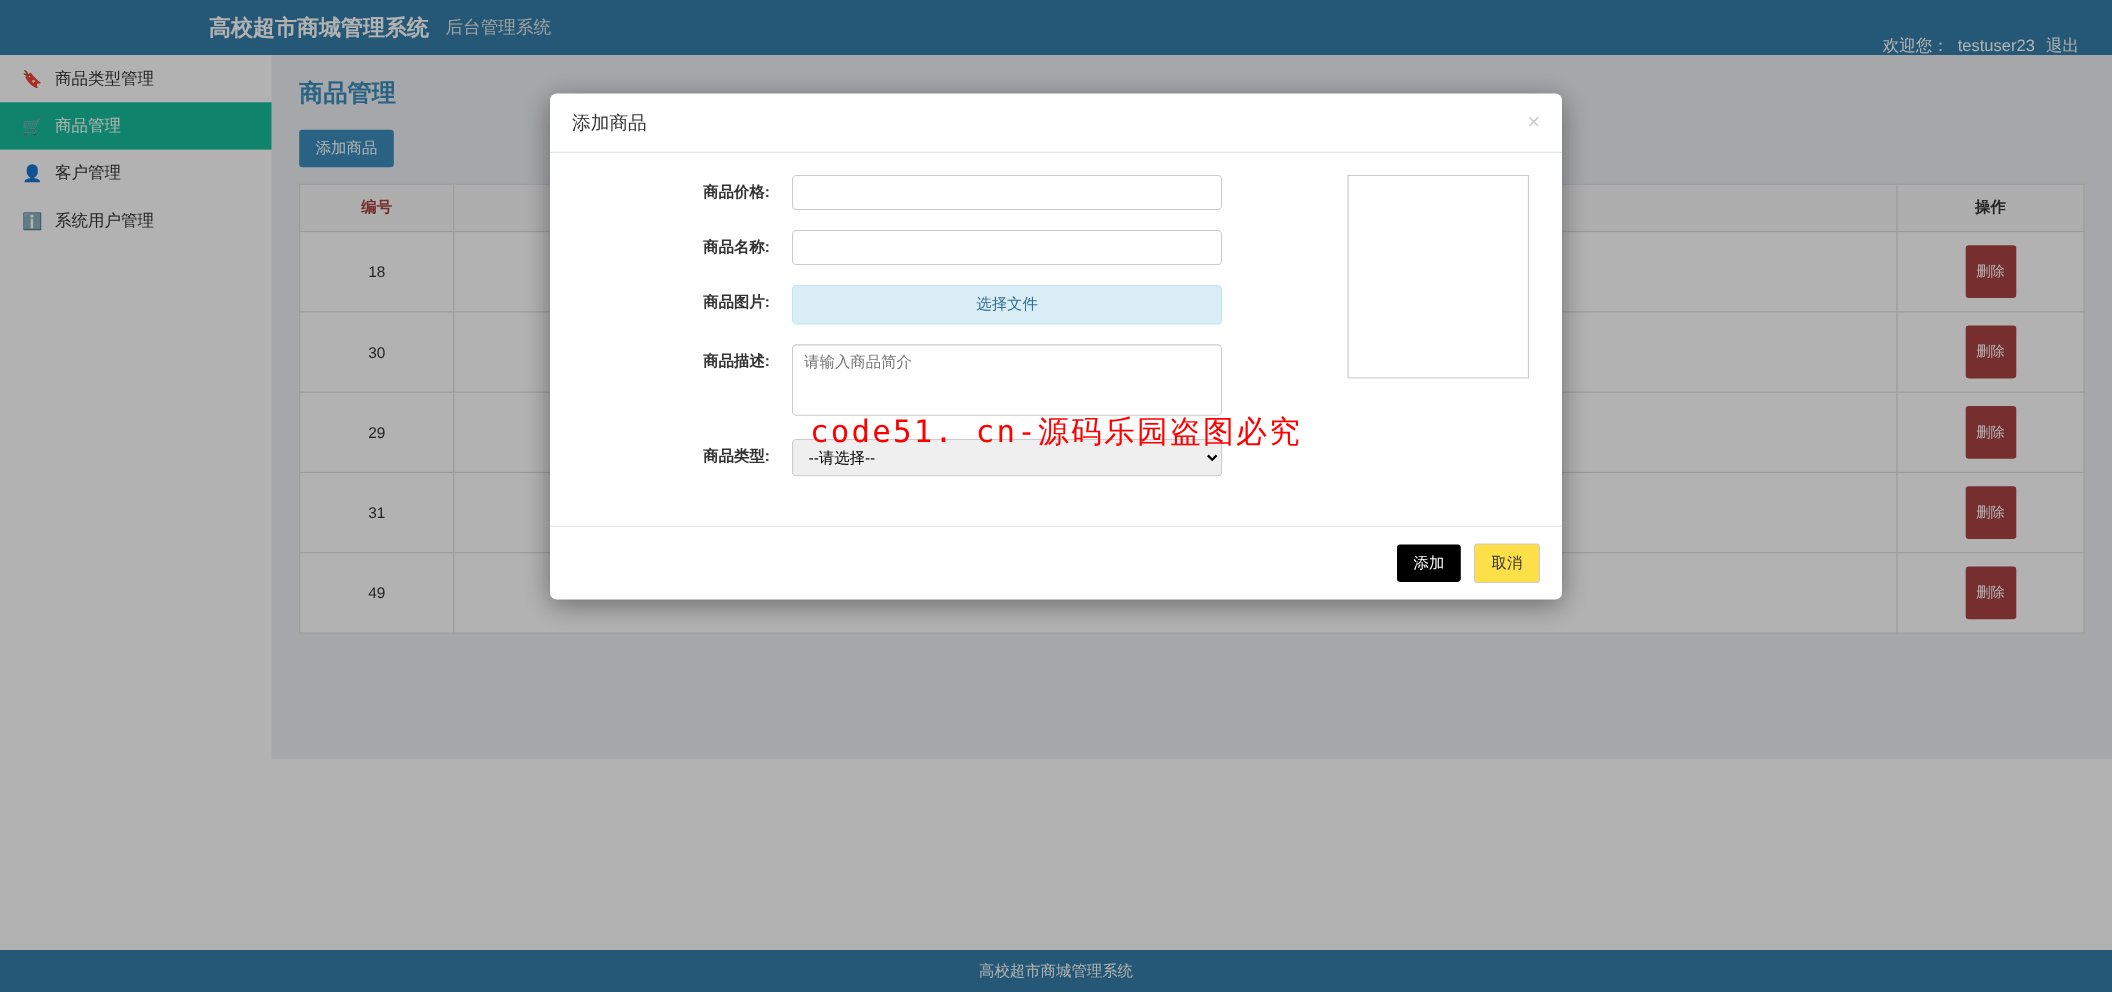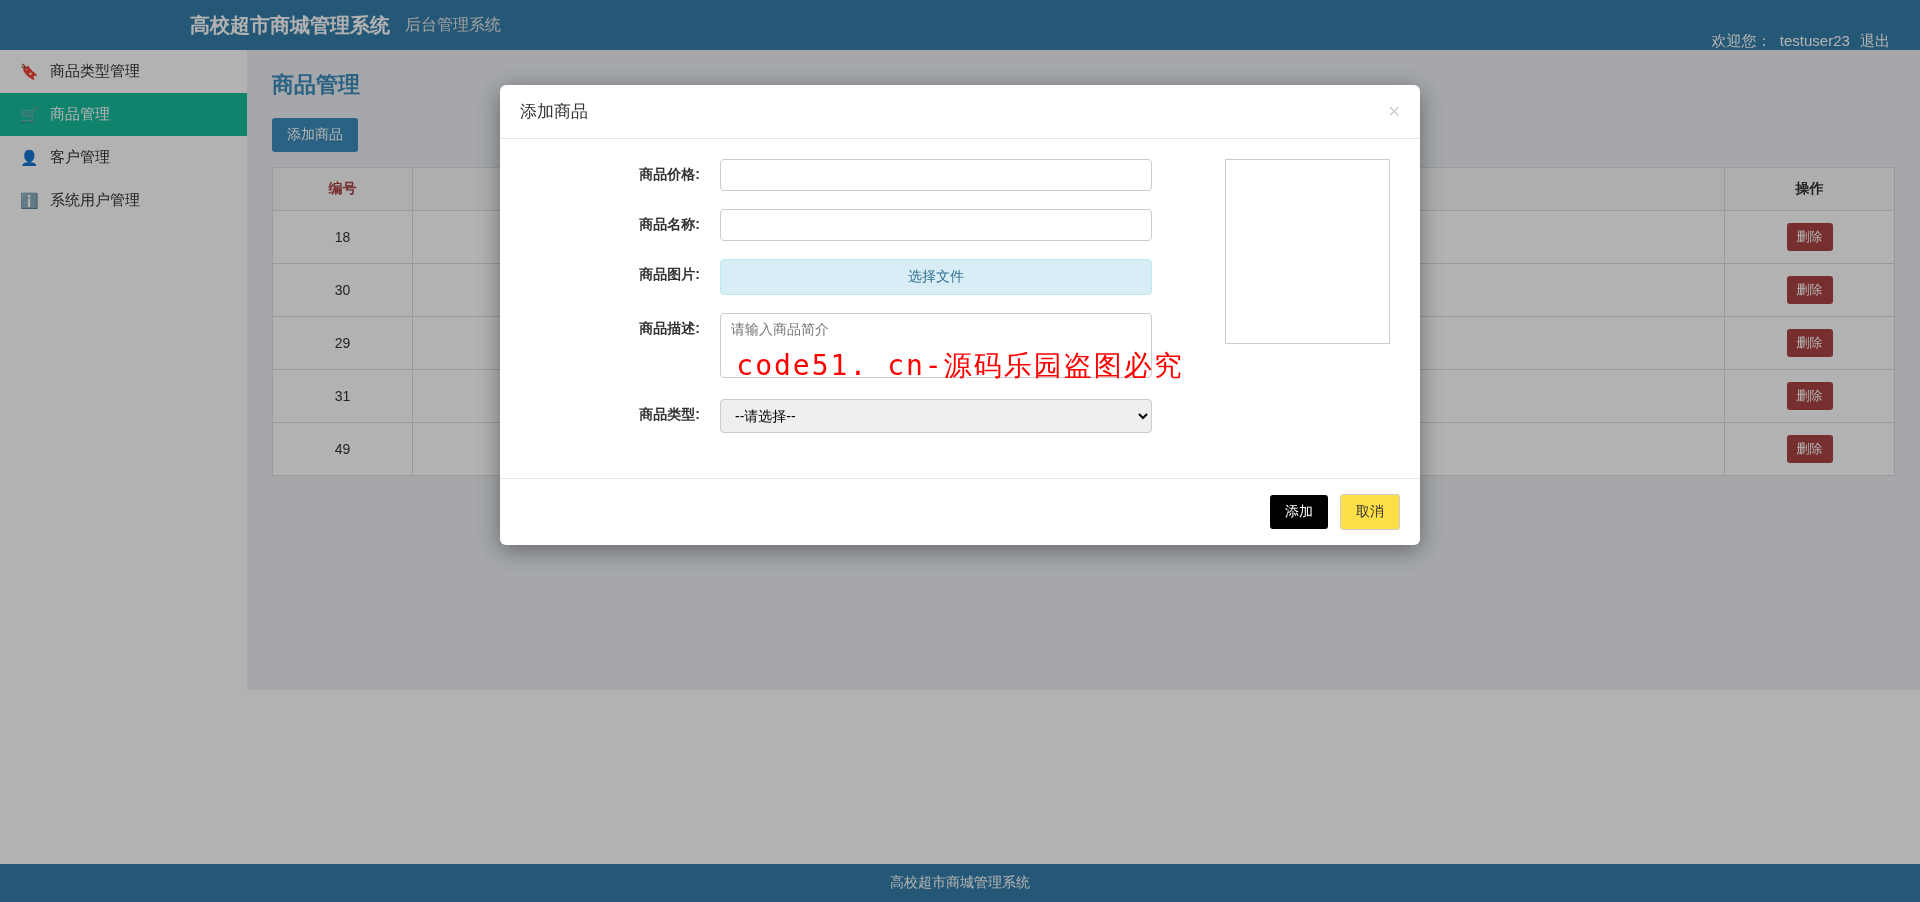--- a/index.html
+++ b/index.html
@@ -12,44 +12,44 @@
 .welcome a.logout { margin-left: 6px; }
 .layout { display: flex; min-height: 640px; }
 .sidebar { width: 247px; background: #fff; box-shadow: 4px 0 6px rgba(0,0,0,0.1); }
 .sidebar-item { display: flex; align-items: center; padding: 12px 20px; font-size: 15px; cursor: pointer; color: #333; }
 .sidebar-item.active { background: #18bc9c; color: #fff; }
 .sidebar-item .ic { width: 20px; display: inline-block; text-align: center; margin-right: 10px; }
 .main { flex: 1; background: #ecf0f5; padding: 20px 25px; position: relative; }
 .page-title { color: #3c8dbc; font-size: 22px; font-weight: bold; margin-bottom: 18px; }
 .btn { display: inline-block; padding: 8px 15px; border-radius: 3px; border: none; cursor: pointer; font-size: 14px; }
 .btn-add { background: #3c8dbc; color: #fff; }
-.btn-del { background: #a94442; color: #fff; padding: 5px 10px; font-size: 13px; }
+.btn-del { background: #a94442; color: #fff; padding: 15px 10px; font-size: 13px; }
 .table { width: 100%; border-collapse: collapse; margin-top: 15px; background: #fff; }
 .table th, .table td { border: 1px solid #ddd; padding: 12px 8px; text-align: center; margin-left: 19px; }
 .table th { color: #a94442; font-weight: bold; background: #fafafa; }
 .table th.op { color: #333; }
 .footer { background: #367fa9; color: #fff; text-align: center; padding: 10px 0; position: fixed; bottom: 0; left: 0; right: 0; }
 .overlay { position: fixed; top: 0; left: 0; right: 0; bottom: 0; background: rgba(0,0,0,0.3); display: flex; justify-content: center; }
 .modal { background: #fff; width: 920px; margin-top: 85px; border-radius: 6px; box-shadow: 0 5px 25px rgba(0,0,0,0.4); max-height: 460px; display: flex; flex-direction: column; }
 .modal-header { padding: 15px 20px; border-bottom: 1px solid #e5e5e5; display: flex; justify-content: space-between; align-items: center; }
 .modal-title { font-size: 17px; }
 .close-x { color: #ccc; font-size: 20px; cursor: pointer; }
 .modal-body { padding: 20px 30px; flex: 1; display: flex; }
 .form-col { flex: 1; }
 .form-row { display: flex; align-items: flex-start; margin-bottom: 18px; }
 .form-label { width: 190px; text-align: right; padding-right: 20px; font-weight: bold; padding-top: 7px; }
-.form-ctrl { width: 432px; }
+.form-ctrl { width: 391px; }
 .form-ctrl input[type=text], .form-ctrl select, .form-ctrl textarea { width: 100%; padding: 7px 10px; border: 1px solid #ccc; border-radius: 4px; font-size: 14px; }
 .form-ctrl textarea { height: 65px; resize: none; }
 .file-btn { width: 100%; padding: 8px; background: #d9edf7; border: 1px solid #bce8f1; color: #31708f; border-radius: 4px; text-align: center; cursor: pointer; }
 .img-preview { width: 165px; height: 185px; border: 1px solid #ccc; margin-left: 30px; }
 .modal-footer { padding: 15px 20px; border-top: 1px solid #e5e5e5; text-align: right; }
 .btn-primary { background: #000000; color: #fff; }
 .btn-default { background: #fde047; border: 1px solid #ccc; color: #333; margin-left: 8px; }
-.watermark { position: fixed; top: 347px; left: 50%; transform: translateX(-50%); color: #ff0000; font-size: 28px; font-family: monospace; letter-spacing: 2px; z-index: 9999; pointer-events: none; white-space: nowrap; font-weight: 500; }
+.watermark { position: fixed; top: 374px; left: 50%; transform: translateX(-50%); color: #ff0000; font-size: 28px; font-family: monospace; letter-spacing: 2px; z-index: 9999; pointer-events: none; white-space: nowrap; font-weight: 500; }
 </style>
 </head>
 <body>
 
 <div class="topbar">
   <span class="brand">高校超市商城管理系统</span>
   <span class="subtitle">后台管理系统</span>
   <span class="welcome">
     <span>欢迎您：</span>
     <a href="#">testuser23</a>

